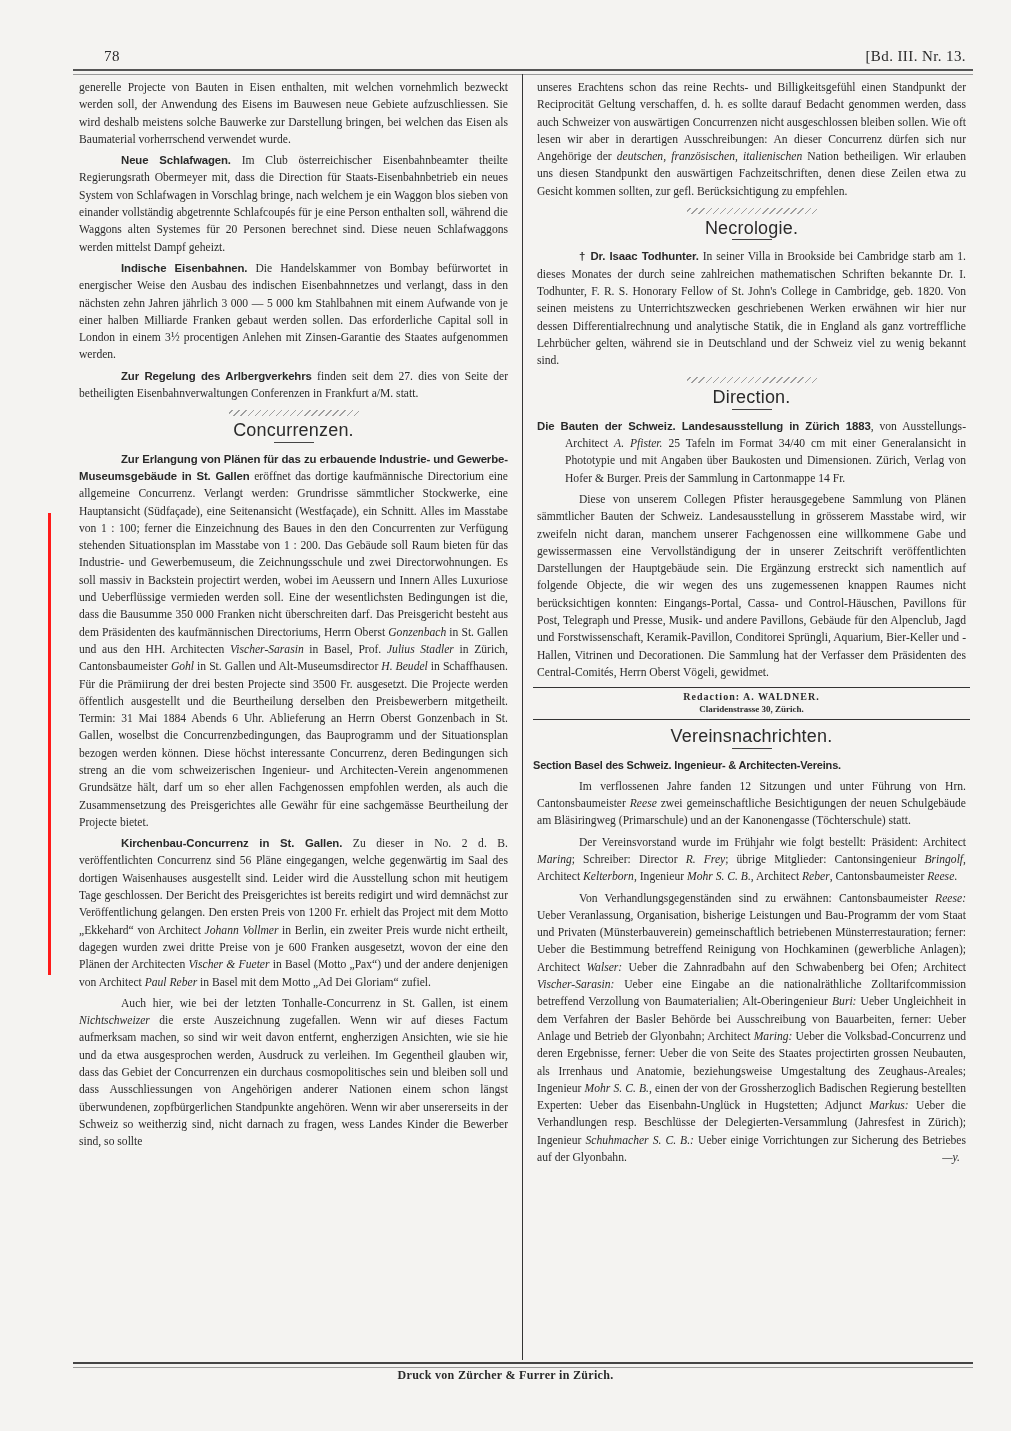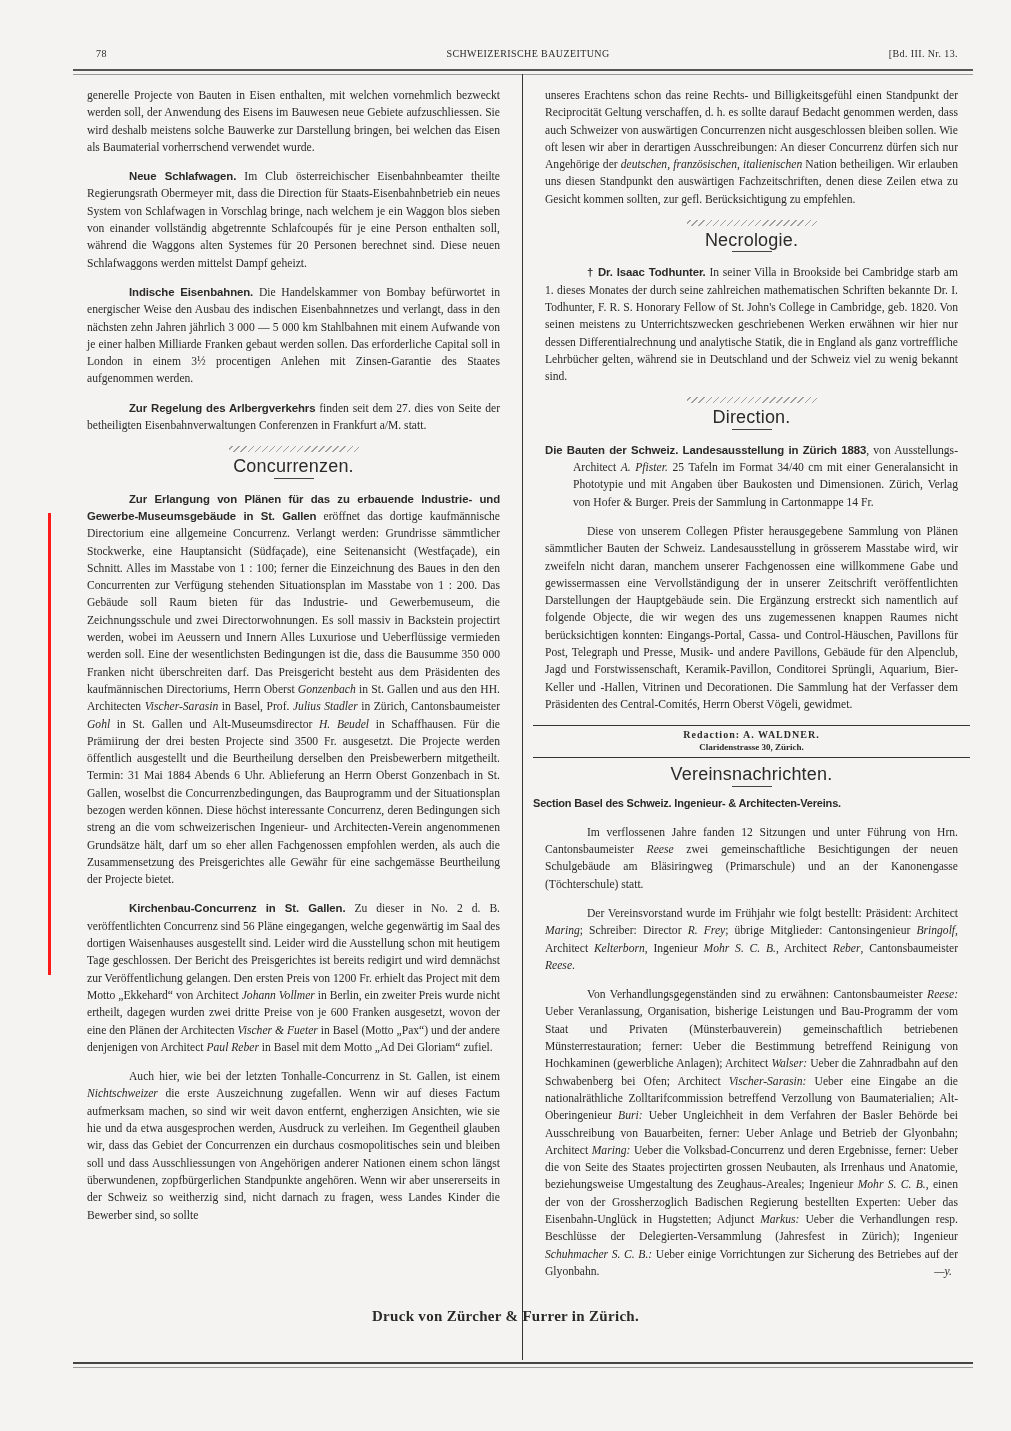--- a/index.html
+++ b/index.html
@@ -5,42 +5,42 @@
   html, body { margin:0; padding:0; }
   body {
     width:1011px; height:1431px; overflow:hidden;
     background:#f4f3f1;
     font-family:"Liberation Serif", "DejaVu Serif", serif;
     color:#2a2a2a;
     position:relative;
   }
   .page { position:absolute; left:0; top:0; width:1011px; height:1431px; }
   .header {
-    position:absolute; left:78px; top:46px; width:900px; height:26px;
-    font-size:10px; letter-spacing:0.4px;
+    position:absolute; left:86px; top:46px; width:900px; height:26px;
+    font-size:15px; letter-spacing:0.4px;
   }
   .hdr-page { position:absolute; left:18px; top:2px; }
   .hdr-title { position:absolute; left:0; right:0; top:2px; text-align:center; }
   .hdr-vol { position:absolute; right:20px; top:2px; }
   .hdr-rule {
     position:absolute; left:73px; top:69px; width:900px; height:3px;
     border-top:2px solid #555; border-bottom:1px solid #999;
   }
   .col {
     position:absolute; top:75px;
     font-size:11.6px; line-height:17.3px; text-align:justify;
     hyphens:manual;
   }
   .col.left { left:75px; width:437px; }
   .col.right { left:533px; width:437px; }
   .col-divider {
     position:absolute; left:522px; top:74px; width:1px; height:1286px;
     background:#333;
   }
-  p { margin:12px; }
+  p { margin:4px; }
   p.ind { text-indent:42px; }
   p.hang { padding-left:28px; text-indent:-28px; }
   .run {
     font-family:"Liberation Sans", "DejaVu Sans", sans-serif;
     font-weight:bold; font-size:11.4px; letter-spacing:-0.1px;
   }
   i.name { font-style:italic; }
   .ornament {
     width:130px; height:6px; margin:8px auto 6px auto;
     background:
@@ -63,36 +63,35 @@
     line-height:13px;
   }
   .redaction .r1 { font-size:10px; letter-spacing:1px; font-weight:bold; }
   .redaction .r2 { font-size:9px; font-weight:bold; }
   .sig { float:right; font-style:italic; padding-right:6px; }
   .foot-rule {
     position:absolute; left:73px; top:1362px; width:900px; height:3px;
     border-top:2px solid #444; border-bottom:1px solid #999;
   }
   .footer {
-    position:absolute; left:0; width:1011px; top:1308px; text-align:center;
-    font-size:15px; font-weight:bold; letter-spacing:0.3px;
+    position:absolute; left:0; width:1011px; top:1368px; text-align:center;
+    font-size:12px; font-weight:bold; letter-spacing:0.3px;
   }
   .red-mark {
     position:absolute; left:48px; top:513px; width:3px; height:462px;
     background:#ff1a1a;
   }
 </style>
 </head>
 <body>
 
 <div class="page">
 
   <div class="header">
     <span class="hdr-page">78</span>
-    <span class="hdr-title">SCHWEIZERISCHE BAUZEITUNG</span>
     <span class="hdr-vol">[Bd. III. Nr. 13.</span>
   </div>
   <div class="hdr-rule"></div>
 
   <div class="red-mark"></div>
 
   <div class="col left">
     <p>generelle Projecte von Bauten in Eisen enthalten, mit welchen vornehmlich bezweckt werden soll, der Anwendung des Eisens im Bauwesen neue Gebiete aufzuschliessen. Sie wird deshalb meistens solche Bauwerke zur Darstellung bringen, bei welchen das Eisen als Baumaterial vorherrschend verwendet wurde.</p>
 
     <p class="ind"><span class="run">Neue Schlafwagen.</span><span> Im Club österreichischer Eisenbahnbeamter theilte Regierungsrath Obermeyer mit, dass die Direction für Staats-Eisenbahnbetrieb ein neues System von Schlafwagen in Vorschlag bringe, nach welchem je ein Waggon blos sieben von einander vollständig abgetrennte Schlafcoupés für je eine Person enthalten soll, während die Waggons alten Systemes für 20 Personen berechnet sind. Diese neuen Schlafwaggons werden mittelst Dampf geheizt.</span></p>

